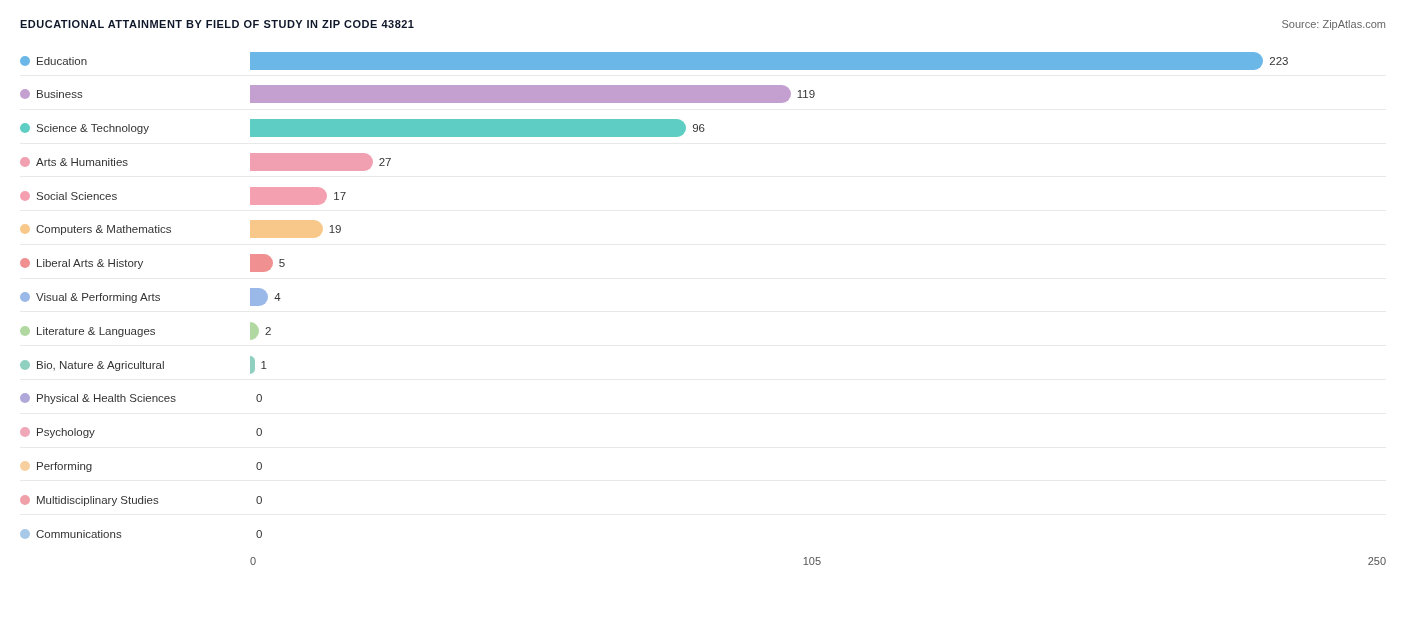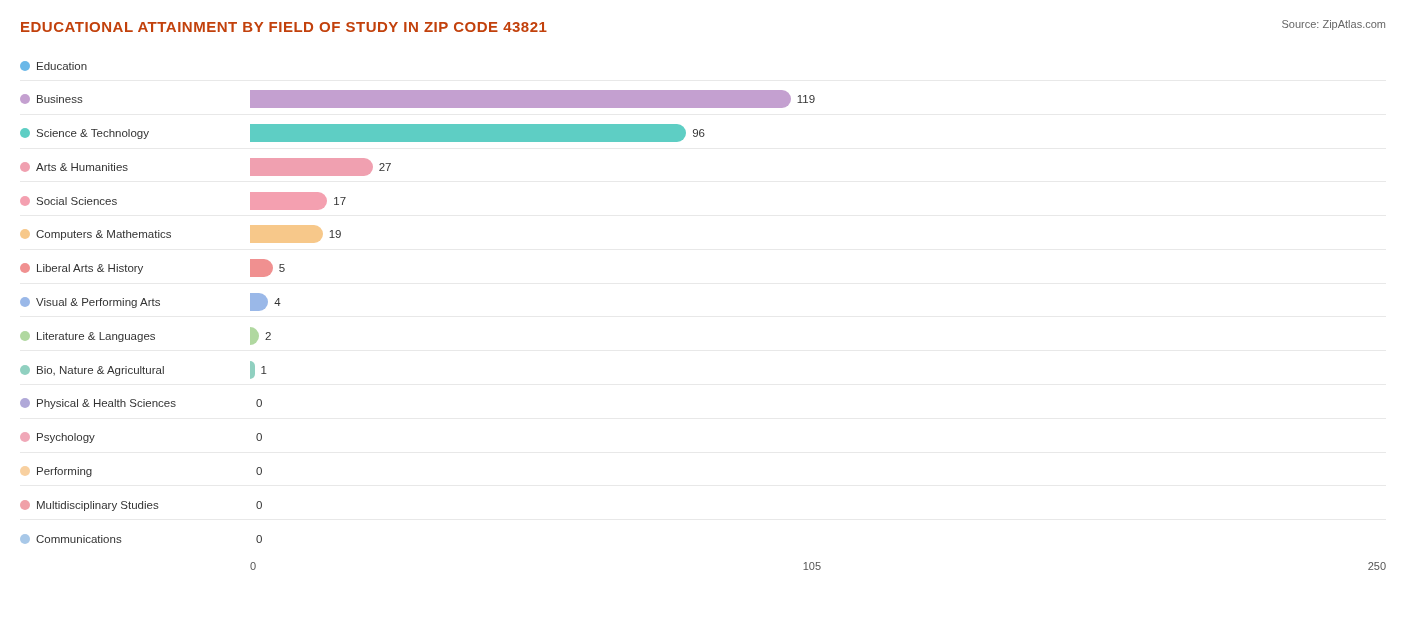--- a/index.html
+++ b/index.html
@@ -10,23 +10,23 @@
       height: 631px;
       overflow: hidden;
     }
     .chart-container {
       width: 1406px;
       height: 631px;
       padding: 18px 20px 50px 20px;
       position: relative;
     }
     .chart-title {
-      font-size: 15px;
+      font-size: 11px;
       font-weight: bold;
-      color: #c2410c;
+      color: #0f172a;
       letter-spacing: 0.5px;
       text-transform: uppercase;
       margin-bottom: 16px;
     }
     .chart-source {
       position: absolute;
       top: 18px;
       right: 20px;
       font-size: 11px;
       color: #666;
@@ -92,20 +92,24 @@
   <div class="chart-title">EDUCATIONAL ATTAINMENT BY FIELD OF STUDY IN ZIP CODE 43821</div>
   <div class="chart-source">Source: ZipAtlas.com</div>
 
   <div class="bars-area" id="bars-area">
 
   <div class="bar-row">
         <div class="bar-label">
           <span class="dot" style="background: rgb(107, 184, 232);"></span>
           <span>Education</span>
         </div>
+        <div class="bar-track">
+          <div class="bar-fill" style="width: 1013.31px; background: rgb(107, 184, 232); min-width: 4px;"></div>
+          <span class="bar-value">223</span>
+        </div>
       </div>
       <div class="bar-row">
         <div class="bar-label">
           <span class="dot" style="background: rgb(196, 160, 208);"></span>
           <span>Business</span>
         </div>
         <div class="bar-track">
           <div class="bar-fill" style="width: 540.736px; background: rgb(196, 160, 208); min-width: 4px;"></div>
           <span class="bar-value">119</span>
         </div>

